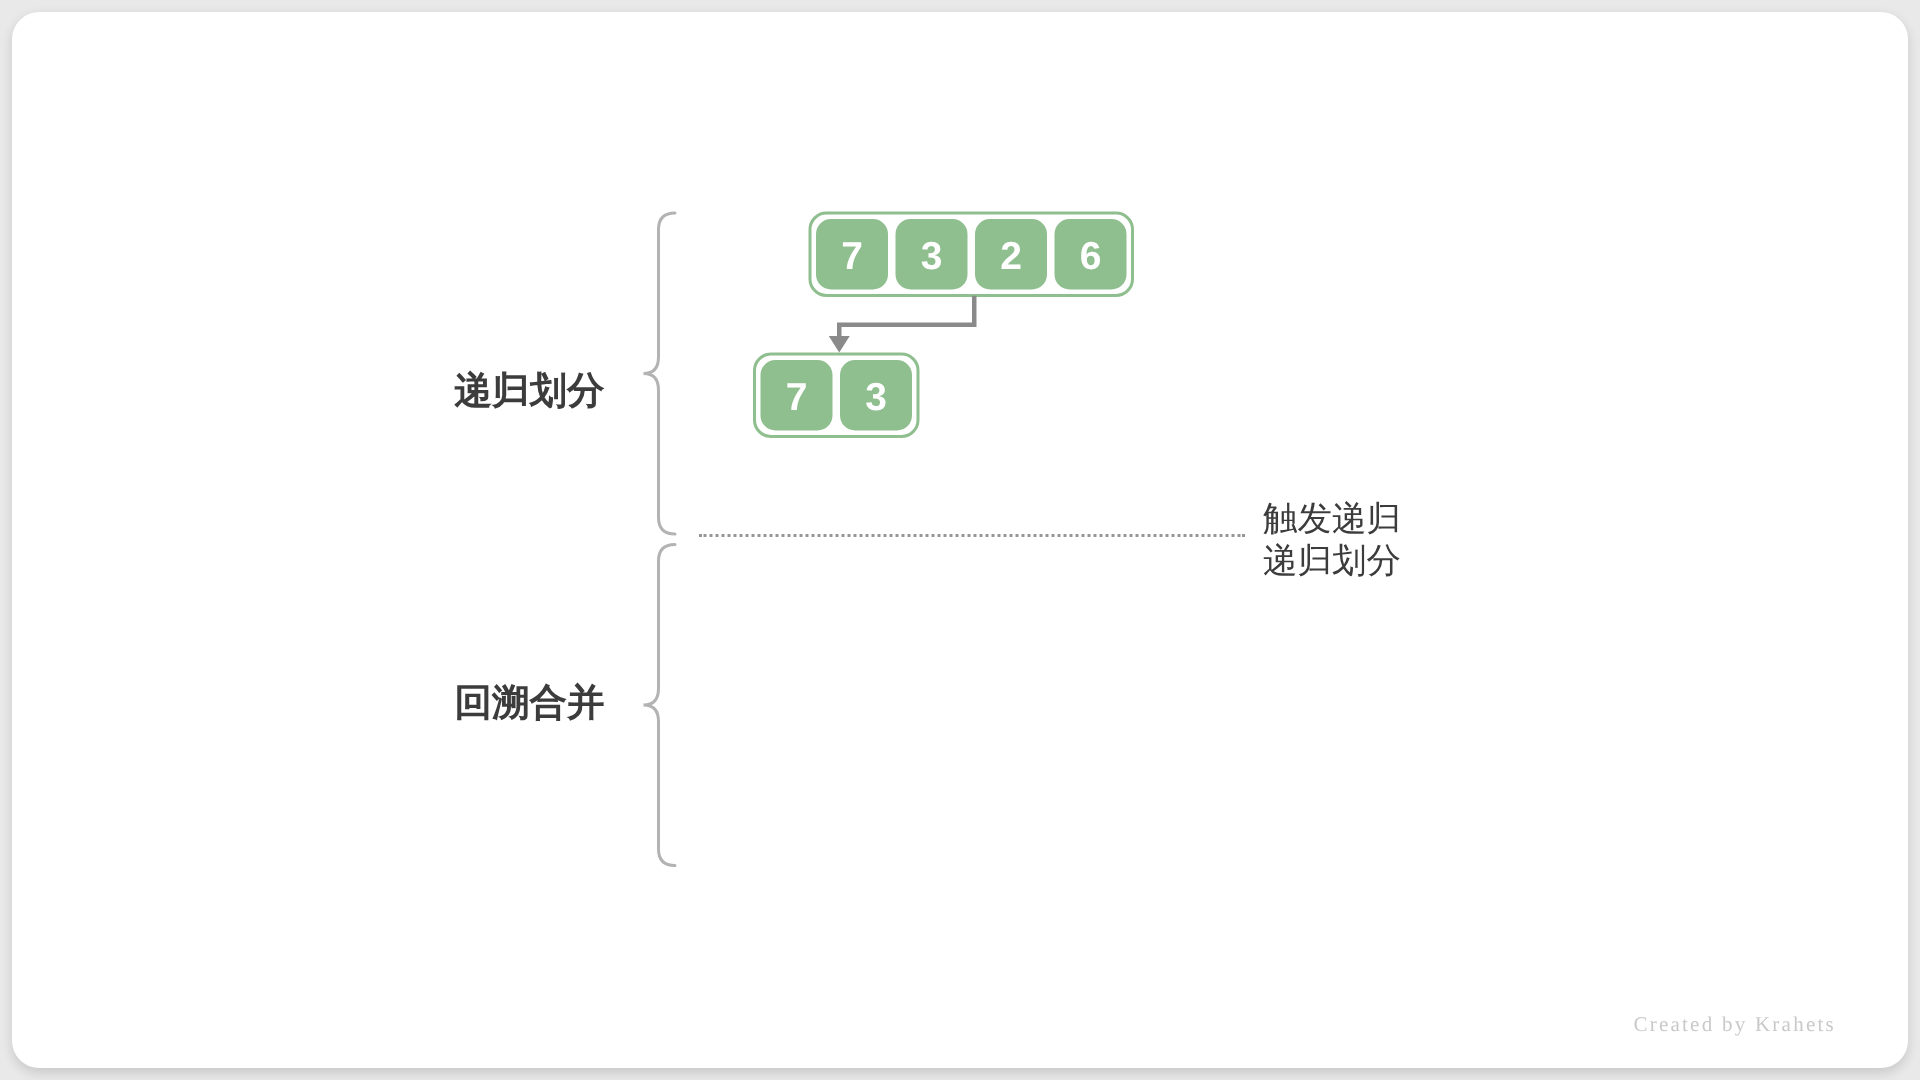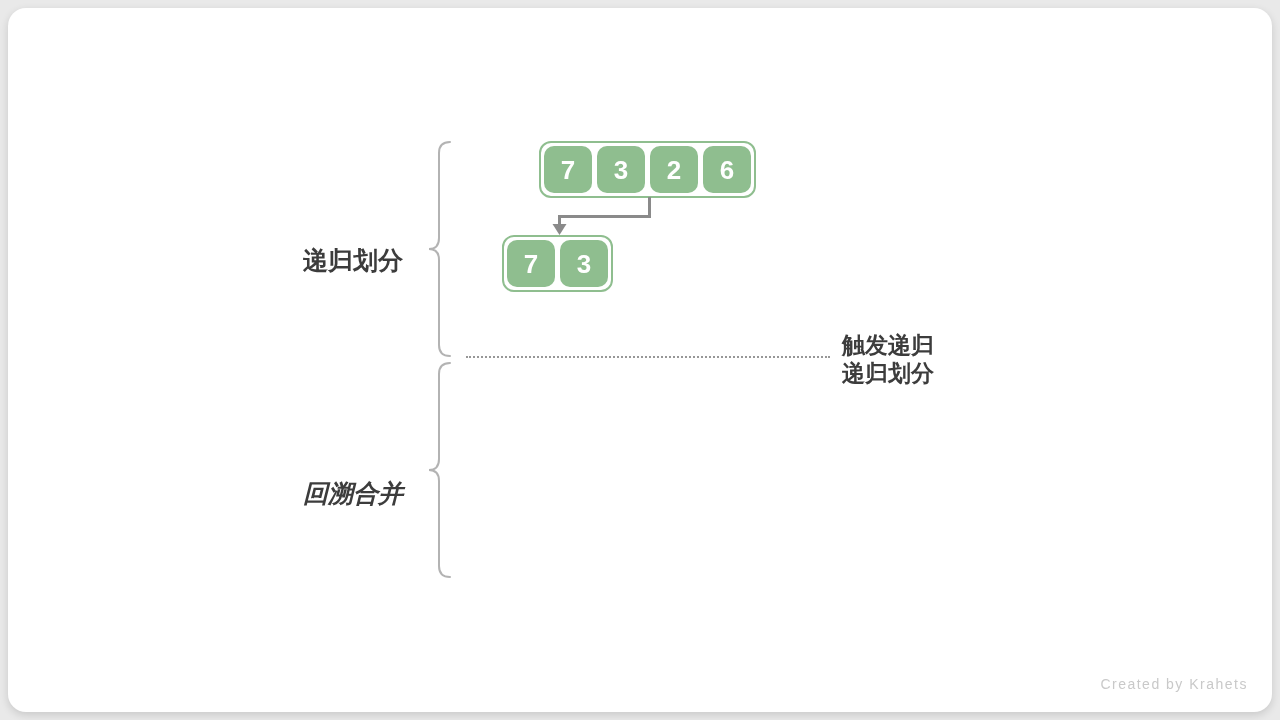--- a/index.html
+++ b/index.html
@@ -50,46 +50,46 @@
   .array-child  { left: 502px; top: 235px; }
   .phase-label {
     position: absolute;
     transform: translateY(-50%);
     font-size: 25px;
     font-weight: bold;
     color: var(--text-dark, #3C3C3C);
     white-space: nowrap;
   }
   .phase-label-top    { left: 303px; top: 248px; margin-top: 12px; }
-  .phase-label-bottom { left: 303px; top: 493px; font-style: italic; }
+  .phase-label-bottom { left: 303px; top: 468px; }
   .brace { position: absolute; width: 26px; height: 218px; }
   .brace-top    { left: 426px; top: 140px; }
   .brace-bottom { left: 426px; top: 361px; }
   .arrow-svg { position: absolute; left: 500px; top: 197px; width: 200px; height: 42px; }
   .dotted-line {
     position: absolute;
     left: 466px; top: 356px;
     width: 364px; height: 0;
     border-top: 2px dotted #979797;
   }
   .terminal-label {
     position: absolute;
     left: 842px; top: 359px;
     transform: translateY(-50%);
     font-size: 23px;
-    font-weight: bold;
+    font-weight: normal;
     color: var(--text-dark, #3C3C3C);
     line-height: 28px;
     white-space: nowrap;
   }
   .watermark {
     position: absolute;
-    right: 32px; top: 684px;
+    right: 56px; top: 684px;
     transform: translateY(-50%);
-    font-family: Liberation Sans, sans-serif;
+    font-family: Liberation Serif, serif;
     font-size: 14px;
     letter-spacing: 1.5px;
     color: #c9c9c9;
     white-space: nowrap;
   }
 </style>
 </head>
 <body>
 
 <div class="card"></div>

